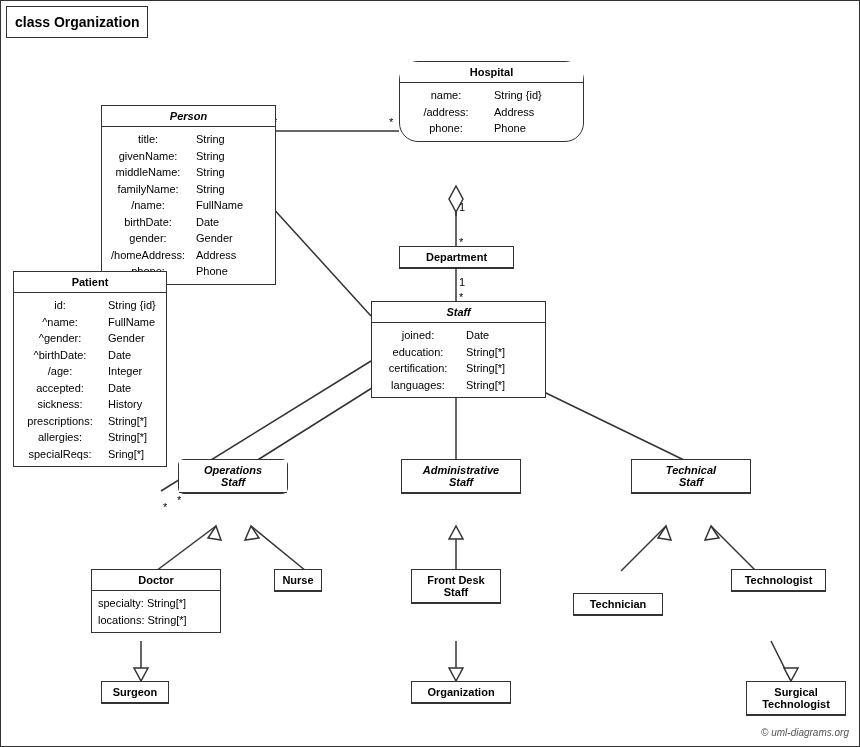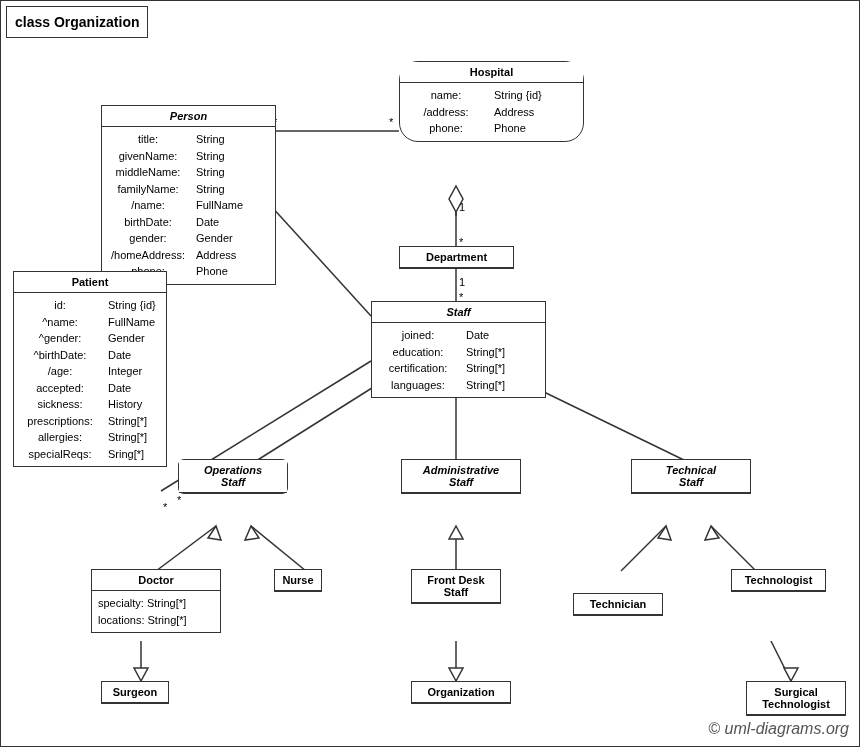--- a/index.html
+++ b/index.html
@@ -64,21 +64,21 @@
       position: absolute;
       top: 0; left: 0;
       width: 860px;
       height: 747px;
       pointer-events: none;
     }
     .copyright {
       position: absolute;
       bottom: 8px;
       right: 10px;
-      font-size: 16px;
+      font-size: 10px;
       color: #555;
       font-style: italic;
     }
   </style>
 </head>
 <body>
 
 <div id="canvas">
 
   <div class="diagram-title">class Organization</div>

